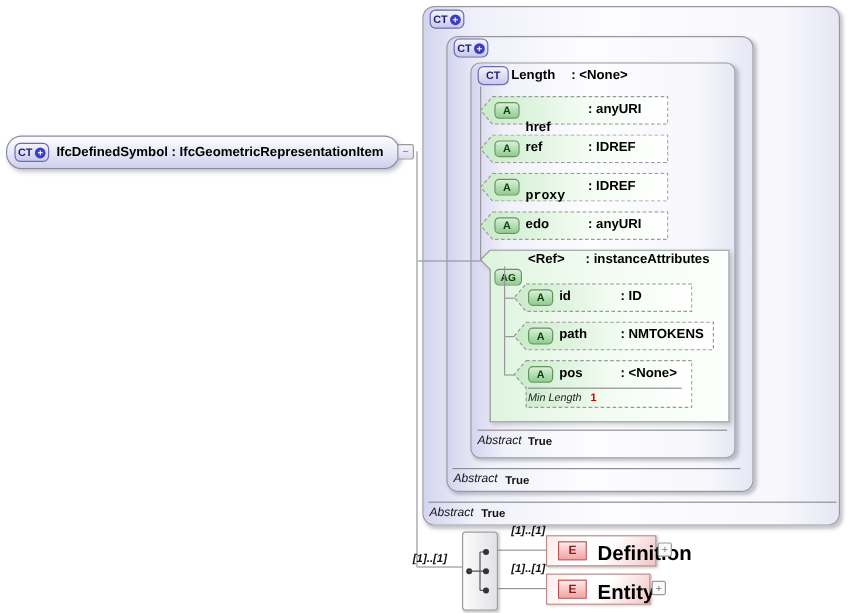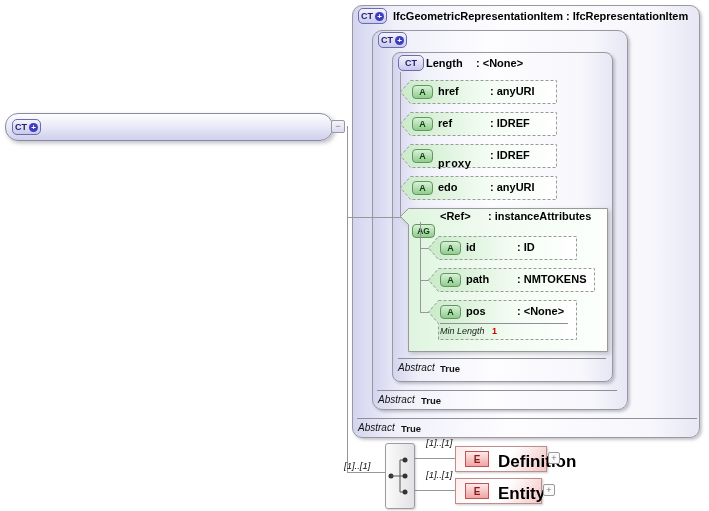--- a/index.html
+++ b/index.html
@@ -25,21 +25,21 @@
         text-align:center;line-height:13px;box-sizing:border-box;}
   .ag-icon{position:absolute;width:23px;height:14px;border:1px solid #67935f;border-radius:4px;
         background:linear-gradient(180deg,#d9f1d9,#8fcd8f);font-size:8.5px;font-weight:bold;color:#103a10;
         text-align:center;line-height:13px;box-sizing:border-box;}
   .t-name,.t-type{position:absolute;font-weight:bold;font-size:11px;color:#000;white-space:nowrap;}
   .facet-line{position:absolute;height:1px;background:#8f8f97;}
   .abs-label{position:absolute;font-style:italic;font-size:10px;color:#111;white-space:nowrap;}
   .abs-value{position:absolute;font-weight:bold;font-size:9.5px;color:#111;white-space:nowrap;}
   .facet-label{position:absolute;font-style:italic;font-size:9px;color:#222;white-space:nowrap;}
   .facet-value{position:absolute;font-weight:bold;font-size:9px;color:#cc0000;}
-  .card{position:absolute;font-style:italic;font-weight:normal;font-size:9.5px;color:#111;white-space:nowrap;}
+  .card{position:absolute;font-style:italic;font-weight:bold;font-size:9.5px;color:#111;white-space:nowrap;}
   .ebox{position:absolute;border:1px solid #b98f8f;
         background:linear-gradient(125deg,#fdeaea 0%,#ffffff 32%,#ffffff 55%,#f3c6c6 100%);
         box-shadow:1px 1px 2px rgba(120,90,90,.35);}
   .e-icon{position:absolute;width:24px;height:16px;border:1px solid #c05454;
         background:linear-gradient(180deg,#fce9e9,#f2a4a4);color:#8c1a1a;font-weight:bold;font-size:10px;
         text-align:center;line-height:15px;box-sizing:border-box;}
   .e-label{position:absolute;font-weight:bold;font-size:17px;color:#000;white-space:nowrap;}
   .small-btn{position:absolute;width:12px;height:12px;border:1px solid #9a9a9a;background:#fafafa;
         color:#777;font-size:9px;line-height:10px;text-align:center;border-radius:2px;box-sizing:border-box;}
   .seq-box{position:absolute;border:1px solid #9a9aa0;border-radius:3px;
@@ -70,21 +70,20 @@
     <div class="tbox" style="left:19px;top:24px;width:254px;height:378px;">
       <div class="tbox" style="left:19px;top:21px;width:219px;height:328px;border-radius:8px;"></div>
     </div>
   </div>
 
   <div class="hdr" style="left:358px;top:8px;">
     <span class="ct-icon">
         <span>CT</span>
         <span class="plus-circle">+</span>
       </span>
-    <span>IfcGeometricRepresentationItem : IfcRepresentationItem</span>
   </div>
   <div class="hdr" style="left:378px;top:32px;">
     <span class="ct-icon">
         <span>CT</span>
         <span class="plus-circle">+</span>
       </span>
   </div>
   <div class="hdr" style="left:398px;top:55px;">
     <span class="ct-icon">
         <span>CT</span>
@@ -125,21 +124,21 @@
   <div class="line" style="left:413px;top:458px;width:42px;height:1px;"></div>
   <div class="line" style="left:413px;top:490px;width:42px;height:1px;"></div>
   <div class="line" style="left:545px;top:458px;width:3px;height:1px;"></div>
   <div class="line" style="left:540px;top:490px;width:3px;height:1px;"></div>
 
   <div class="tag" style="left:400px;top:80px;width:157px;height:24px;">
     <svg width="157" height="24" viewBox="0 0 157 24">
         <polygon points="10.5,0.5 156.5,0.5 156.5,23.5 10.5,23.5 0.5,12" fill="url(#gAttr)" stroke="#9a9a9a" stroke-width="1" stroke-dasharray="3 2"></polygon>
       </svg>
     <span class="a-icon" style="left:12px;top:5px;">A</span>
-    <span class="t-name" style="left:38px;top:5px;">href</span>
+    <span class="t-name" style="left:38px;top:20px;">href</span>
     <span class="t-type" style="left:90px;top:5px;">: anyURI</span>
   </div>
   <div class="tag" style="left:400px;top:112px;width:157px;height:24px;">
     <svg width="157" height="24" viewBox="0 0 157 24">
         <polygon points="10.5,0.5 156.5,0.5 156.5,23.5 10.5,23.5 0.5,12" fill="url(#gAttr)" stroke="#9a9a9a" stroke-width="1" stroke-dasharray="3 2"></polygon>
       </svg>
     <span class="a-icon" style="left:12px;top:5px;">A</span>
     <span class="t-name" style="left:38px;top:5px;">ref</span>
     <span class="t-type" style="left:90px;top:5px;">: IDREF</span>
   </div>
@@ -187,20 +186,21 @@
     <span class="facet-label" style="left:12px;top:26px;">Min Length</span>
     <span class="facet-value" style="left:64px;top:26px;">1</span>
   </div>
 
   <div class="root-box" style="left:5px;top:113px;width:326px;height:26px;"></div>
   <div class="hdr" style="left:12px;top:119px;">
     <span class="ct-icon">
         <span>CT</span>
         <span class="plus-circle">+</span>
       </span>
+    <span>IfcDefinedSymbol : IfcGeometricRepresentationItem</span>
   </div>
   <div class="small-btn" style="left:331px;top:120px;width:14px;height:13px;line-height:11px;background:linear-gradient(180deg,#f4f4fd,#dcdcf2);">−</div>
 
   <div class="seq-box" style="left:385px;top:443px;width:28px;height:64px;">
     <svg width="28" height="64" viewBox="0 0 28 64">
       <circle cx="5" cy="32" r="2.5" fill="#333"></circle>
       <path d="M5 32 H14 M14 16 V48 M14 16 H19 M14 32 H19 M14 48 H19" stroke="#555" stroke-width="1" fill="none"></path>
       <circle cx="19" cy="16" r="2.5" fill="#333"></circle>
       <circle cx="19" cy="32" r="2.5" fill="#333"></circle>
       <circle cx="19" cy="48" r="2.5" fill="#333"></circle>

